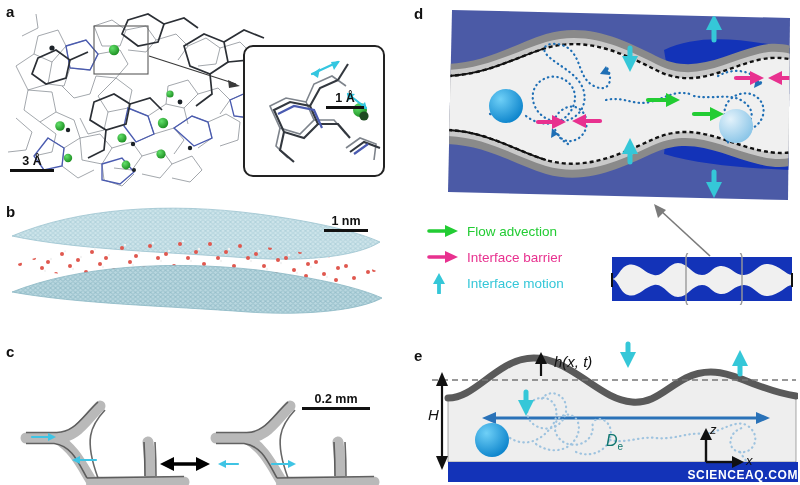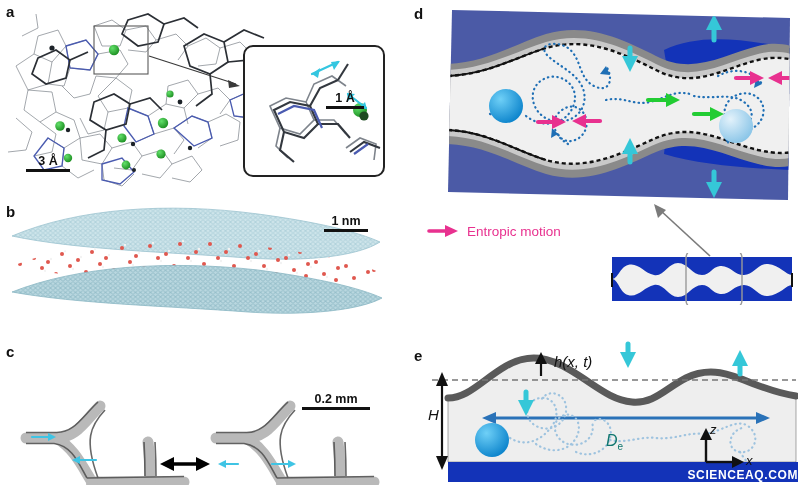--- a/index.html
+++ b/index.html
@@ -168,21 +168,21 @@
           <path d="M304,68 L330,56"></path>
           <polygon points="304,68 312,62 310,72" fill="#34c6e0" stroke="none"></polygon>
           <polygon points="332,55 323,56 326,64" fill="#34c6e0" stroke="none"></polygon>
           <path d="M340,88 L358,102"></path>
           <polygon points="339,87 347,88 340,95" fill="#34c6e0" stroke="none"></polygon>
           <polygon points="359,103 351,102 357,96" fill="#34c6e0" stroke="none"></polygon>
         </g>
       </g>
     </svg>
 
-    <div class="sb" style="left:18px;top:148px;width:44px;">
+    <div class="sb" style="left:2px;top:148px;width:44px;">
       <div class="txt">3 Å</div>
       <div class="bar"></div>
     </div>
     <div class="sb" style="left:318px;top:48px;width:38px;margin-top:37px;">
       <div class="txt">1 Å</div>
       <div class="bar"></div>
     </div>
   </div>
 
   <div class="panel-label" style="left:6px;top:204px;">b</div>
@@ -575,25 +575,43 @@
           <polygon points="296,194 288,178 304,178" fill="#35c7d8" stroke="none"></polygon>
         </g>
       </g>
     </svg>
   </div>
 
   <div id="legend">
     <div class="leg-row">
       <span class="leg-ico">
         <svg width="34" height="22" viewBox="0 0 34 22">
+          <line x1="2" y1="11" x2="20" y2="11" stroke="#22cc33" stroke-width="3.6" stroke-linecap="round"></line>
+          <polygon points="31,11 18,5 18,17" fill="#22cc33"></polygon>
+        </svg>
+      </span>
+      <span class="leg-txt" style="color:#22cc33;">Flow advection</span>
+    </div>
+    <div class="leg-row">
+      <span class="leg-ico">
+        <svg width="34" height="22" viewBox="0 0 34 22">
           <line x1="2" y1="11" x2="20" y2="11" stroke="#e8318f" stroke-width="3.6" stroke-linecap="round"></line>
           <polygon points="31,11 18,5 18,17" fill="#e8318f"></polygon>
         </svg>
       </span>
-      <span class="leg-txt" style="color:#e8318f;">Entropic motion</span>
+      <span class="leg-txt" style="color:#e8318f;">Interface barrier</span>
+    </div>
+    <div class="leg-row">
+      <span class="leg-ico">
+        <svg width="34" height="22" viewBox="0 0 34 22">
+          <line x1="12" y1="21" x2="12" y2="8" stroke="#35c7d8" stroke-width="3.8" stroke-linecap="round"></line>
+          <polygon points="12,1 6,12 18,12" fill="#35c7d8"></polygon>
+        </svg>
+      </span>
+      <span class="leg-txt" style="color:#35c7d8;">Interface motion</span>
     </div>
   </div>
 
   <div id="smallInset">
     <svg width="188" height="52" viewBox="0 0 188 52">
       <rect x="4" y="4" width="180" height="44" fill="#1333b8"></rect>
       <path d="M4,26 C10,26 12,14 20,12 C30,9 36,20 46,22 C56,24 60,10 70,10
                C80,10 84,22 94,22 C102,22 104,14 112,13 C122,12 126,22 136,22
                C146,22 150,10 160,11 C172,12 178,22 184,22
                L184,32 C178,32 172,42 160,43 C150,44 146,32 136,32

